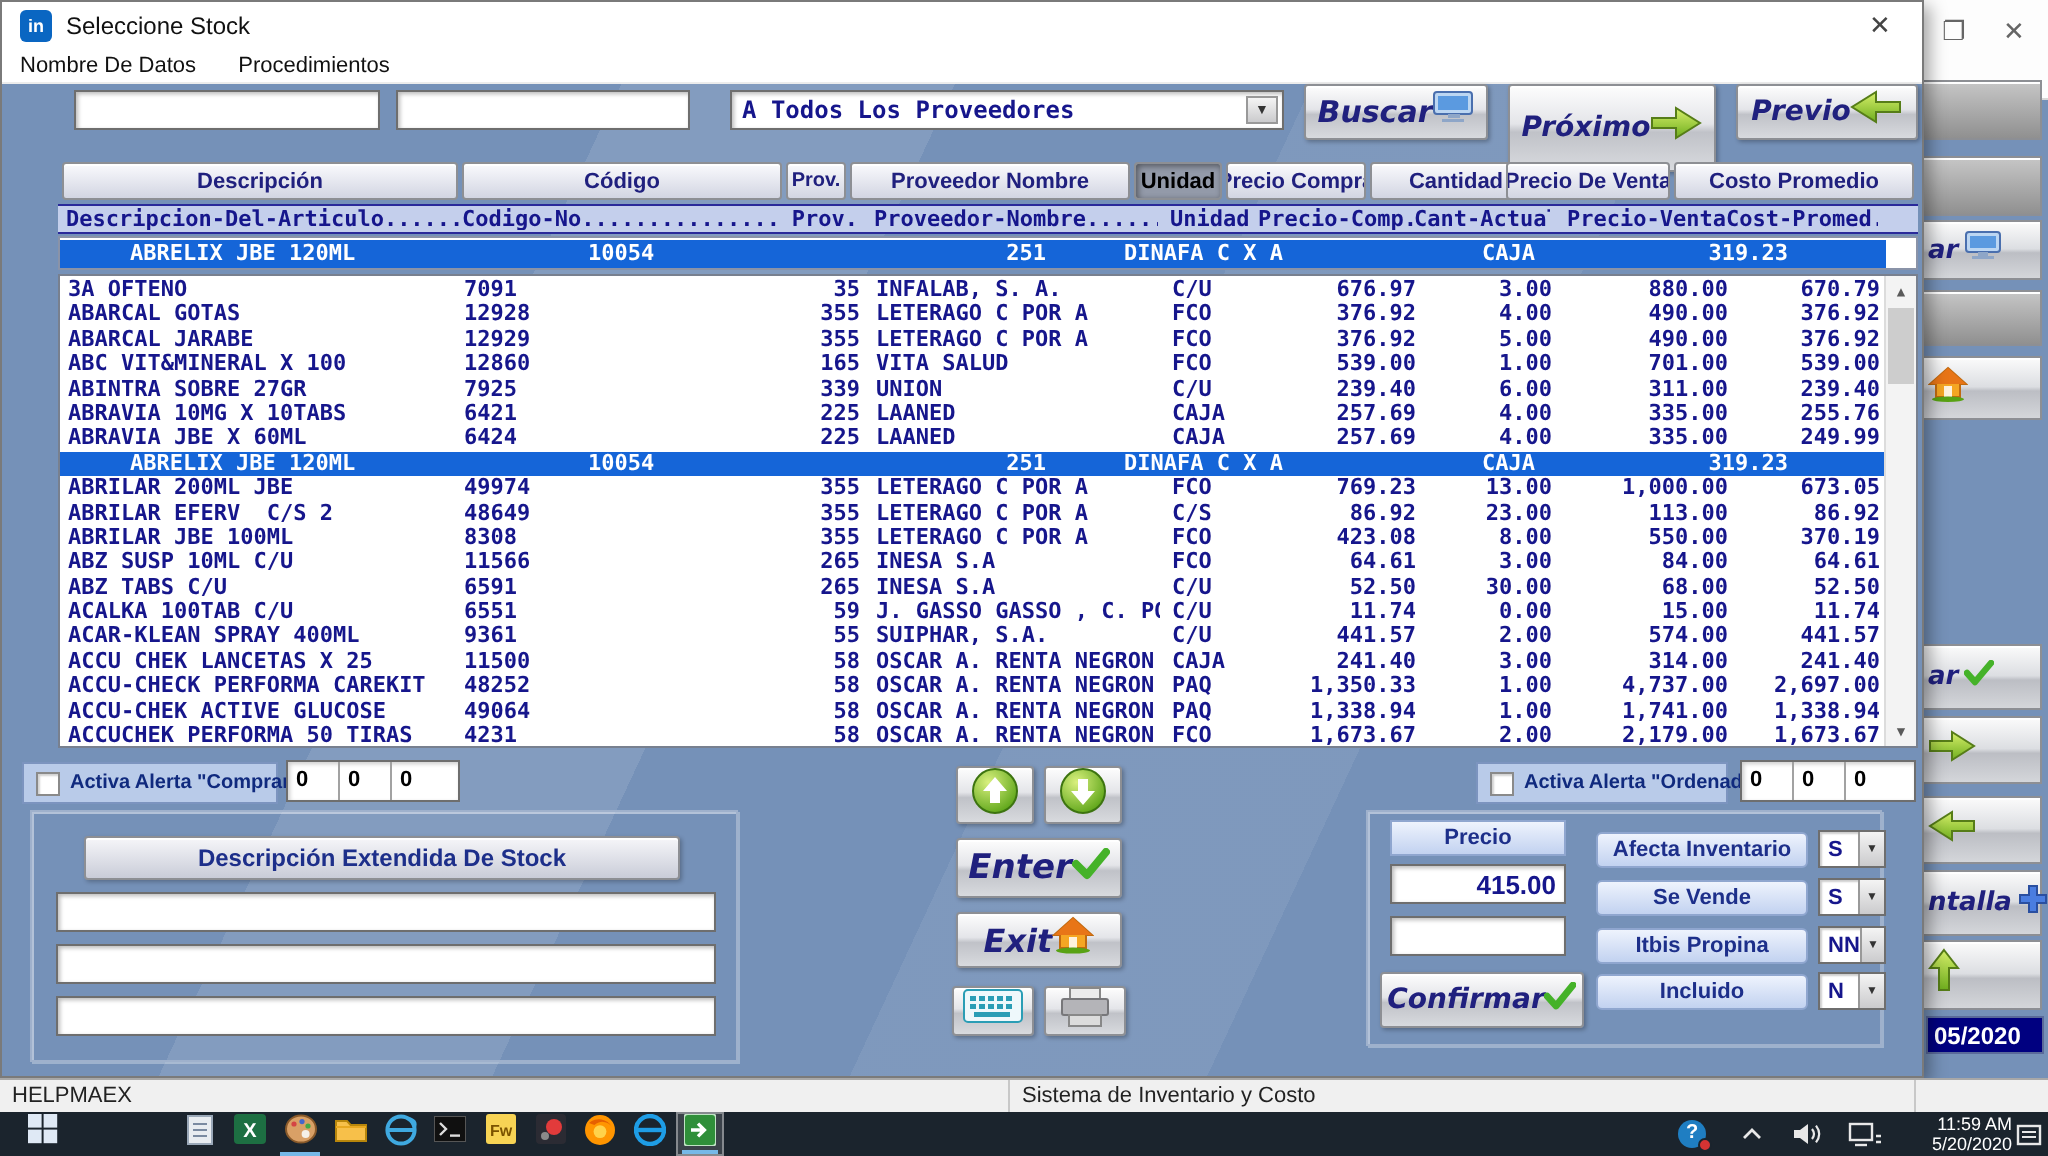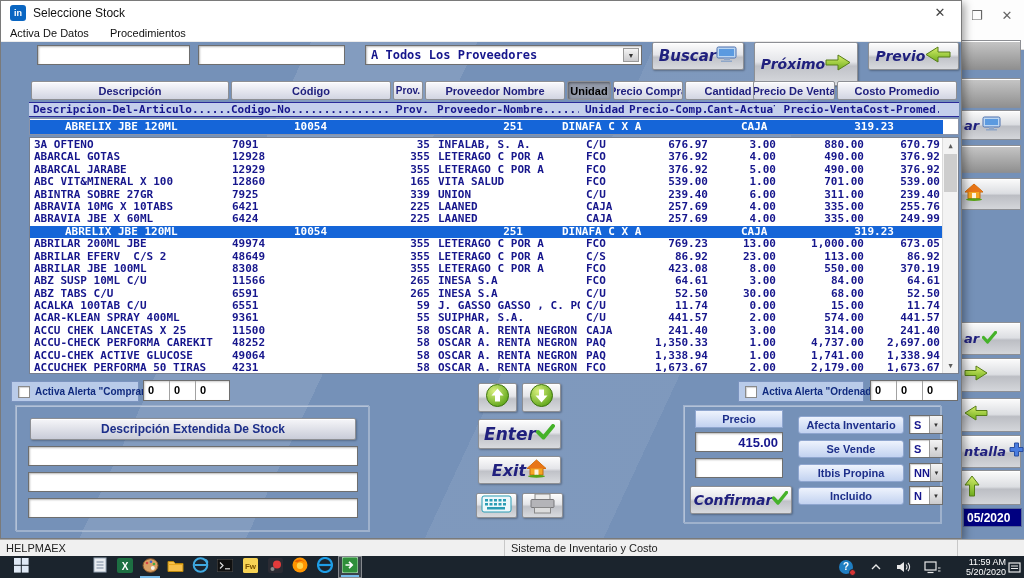--- a/index.html
+++ b/index.html
@@ -172,21 +172,21 @@
   <div class="bg-date">05/2020</div>
 
   <div class="dialog">
     <div class="body-decor"></div>
     <div class="titlebar">
       <span class="app-ico">in</span>
       <span class="title-text">Seleccione Stock</span>
       <span class="close-x">✕</span>
     </div>
     <div class="menubar">
-      <span class="menu-item">Activa De Datos</span>
+      <span class="menu-item">Nombre De Datos</span>
       <span class="menu-item">Procedimientos</span>
     </div>
 
     <div class="inp" style="left:36px;top:44px;width:153px;height:20px"></div>
     <div class="inp" style="left:197px;top:44px;width:147px;height:20px"></div>
     <div class="inp" style="left:364px;top:44px;width:277px;height:20px">
       <span class="combo-text">A Todos Los Proveedores</span>
       <span class="dd-arrow">▼</span>
     </div>
     <div class="sbtn" style="left:651px;top:41px;width:92px;height:28px">
@@ -260,21 +260,21 @@
     <div class="alert" style="left:10px;top:380px;width:128px">
       <span class="cb"></span>
       <span style="font-size:10px">Activa Alerta "Comprar"</span>
     </div>
     <div class="tripod" style="left:142px;top:379px;width:87px">
       <span class="tcell">0</span>
       <span class="tcell">0</span>
       <span class="tcell">0</span>
     </div>
     <div class="group" style="left:14px;top:404px;width:354px;height:126px">
-      <div class="extbtn" style="left:14px;top:12px;width:326px;height:22px">Descripción Extendida De Stock</div>
+      <div class="extbtn" style="left:26px;top:12px;width:298px;height:22px">Descripción Extendida De Stock</div>
       <div class="inp" style="left:12px;top:40px;width:330px;height:20px"></div>
       <div class="inp" style="left:12px;top:66px;width:330px;height:20px"></div>
       <div class="inp" style="left:12px;top:92px;width:330px;height:20px"></div>
     </div>
 
     <div class="sbtn" style="left:477px;top:382px;width:39px;height:29px">
       <span><svg width="25" height="25">
             <circle cx="12.5" cy="12.5" r="11" fill="url(#orb)" stroke="#3d7410"></circle>
             <polygon points="12.5,5.5 18.5,12.5 15,12.5 15,18.5 10,18.5 10,12.5 6.5,12.5" fill="#fff"></polygon>
           </svg></span>

